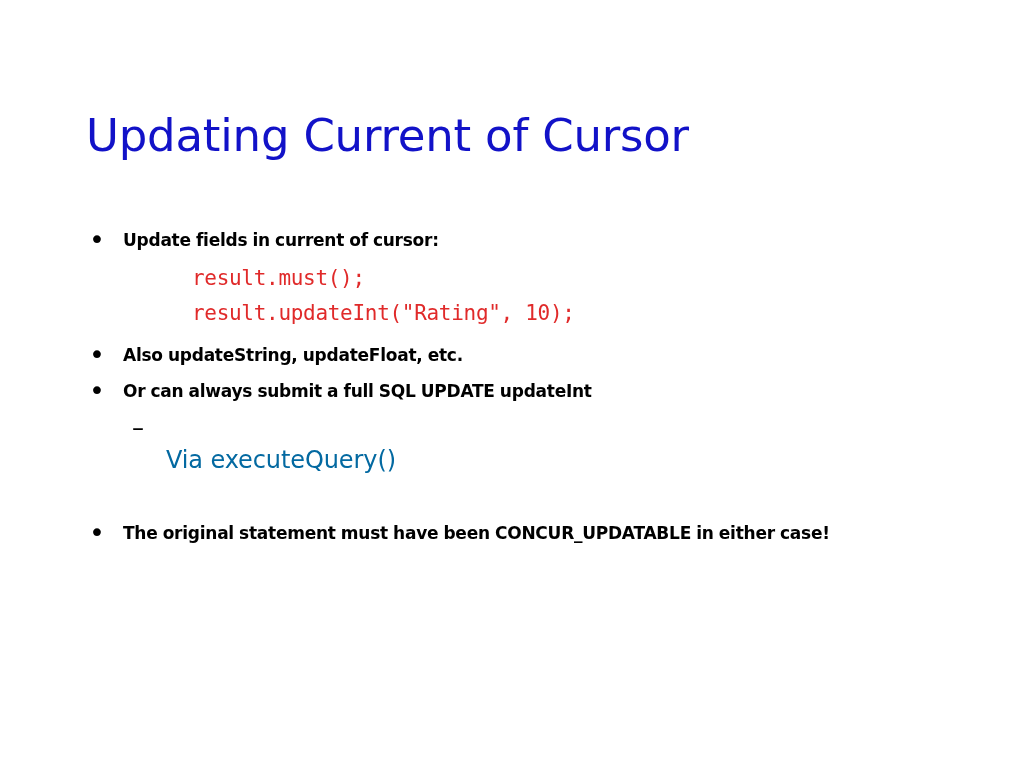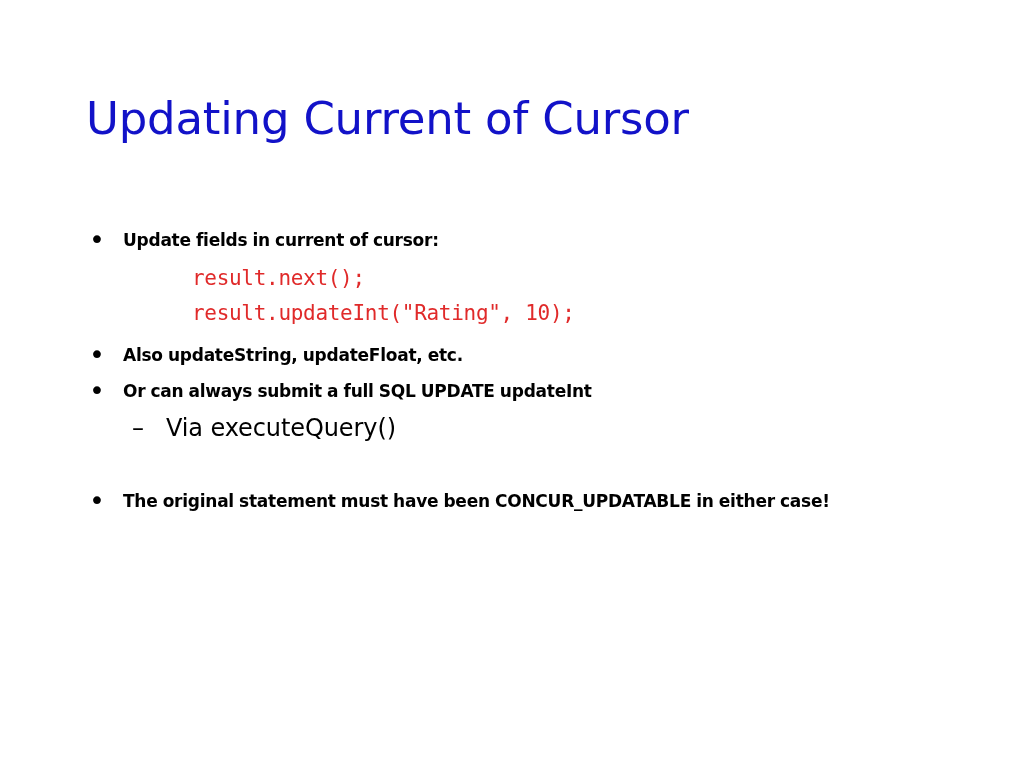--- a/index.html
+++ b/index.html
@@ -19,21 +19,21 @@
     position: relative;
     width: 1024px;
     height: 768px;
     background: #ffffff;
   }
 
   
   #slide-title {
     position: absolute;
     left: 86px;
-    top: 93px;
+    top: 110px;
     width: 860px;
     color: #1212C8;
     font-family: "DejaVu Sans", sans-serif;
     font-weight: 400;
     font-size: 45px;
     line-height: 52px;
     letter-spacing: -0.2px;
     white-space: nowrap;
   }
 
@@ -97,26 +97,27 @@
     width: 34px;
     color: #000000;
     font-family: "DejaVu Sans", sans-serif;
     font-weight: 400;
     font-size: 24px;
     line-height: 38px;
   }
 
   .sub-text {
     flex: 1 1 auto;
-    color: #000000;
+    color: #0369a1;
     font-family: "DejaVu Sans", sans-serif;
     font-weight: 400;
     font-size: 24px;
     line-height: 38px;
     letter-spacing: -0.1px;
+    margin-top: 32px;
   }
 
   .spacer-line {
     height: 36px;
   }
 
   .mt-code {
     margin-top: 3px;
   }
   .mt-bullet {
@@ -130,21 +131,21 @@
 
   <div id="slide-title">Updating Current of Cursor</div>
 
   <div id="slide-body">
 
     <div class="bullet-row">
       <span class="bullet-marker">•</span>
       <span class="bullet-text">Update fields in current of cursor:</span>
     </div>
 
-    <div class="code-row mt-code">result.next();</div>
+    <div class="code-row mt-code">result.must();</div>
 
     <div class="code-row">result.updateInt("Rating", 10);</div>
 
     <div class="bullet-row mt-bullet">
       <span class="bullet-marker">•</span>
       <span class="bullet-text">Also updateString, updateFloat, etc.</span>
     </div>
 
     <div class="bullet-row">
       <span class="bullet-marker">•</span>

